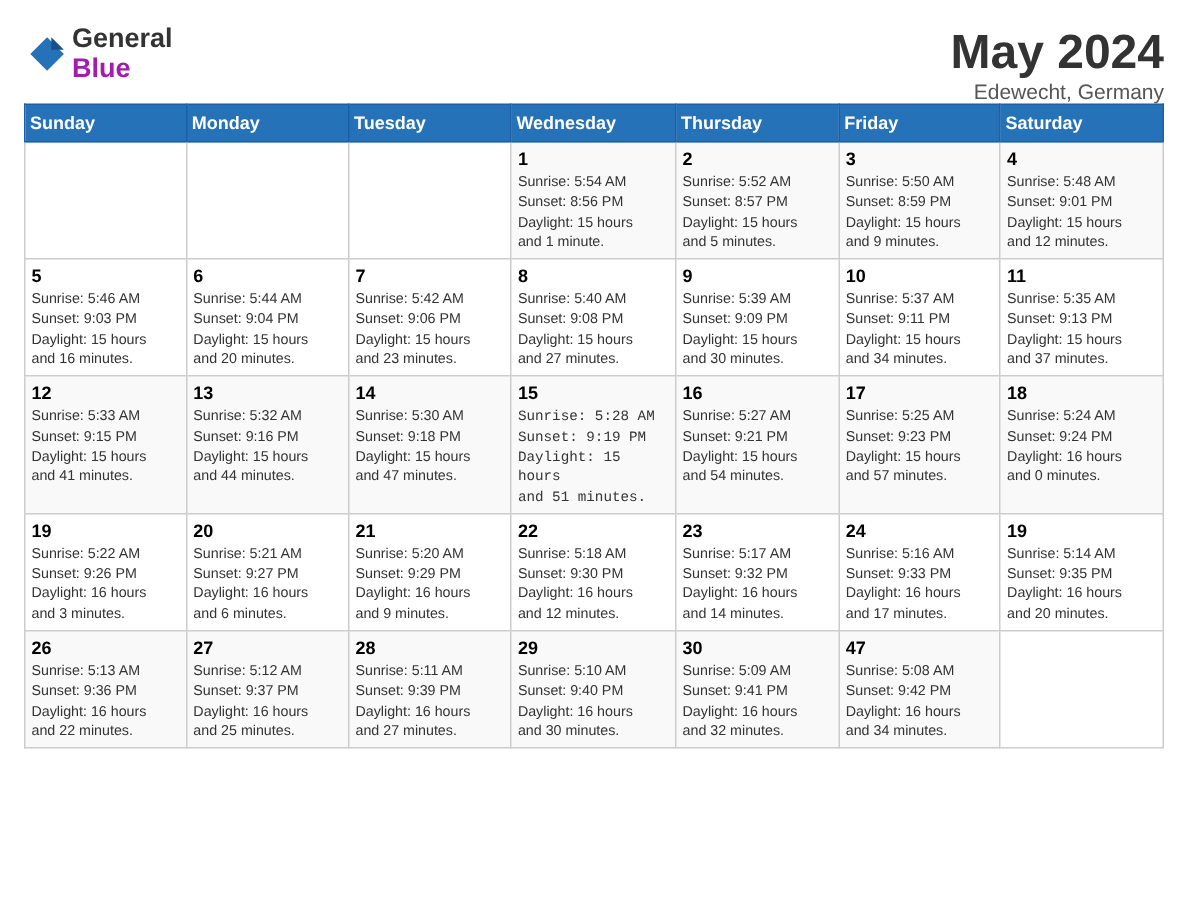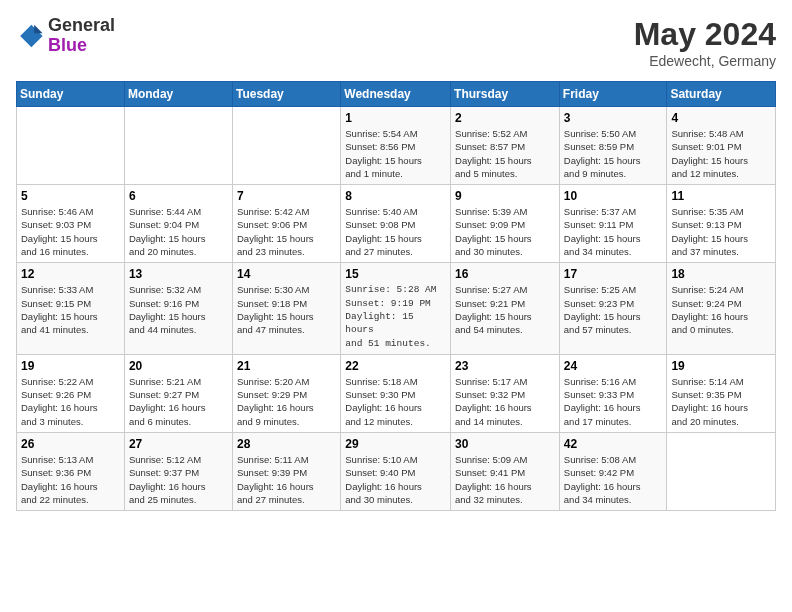--- a/index.html
+++ b/index.html
@@ -7,21 +7,20 @@
       font-family: Arial, sans-serif;
       background: #fff;
       width: 792px;
       min-height: 612px;
       padding: 16px;
     }
     .header {
       display: flex;
       justify-content: space-between;
       align-items: flex-start;
-      margin-bottom: 12px;
     }
     .logo {
       display: flex;
       align-items: center;
       gap: 4px;
     }
     .logo-text {
       font-size: 18px;
       font-weight: bold;
       line-height: 1.1;
@@ -333,21 +332,21 @@
 and 30 minutes.</div>
         </td>
         <td>
           <span class="day-number">30</span>
           <div class="day-content" style="white-space: pre-line;">Sunrise: 5:09 AM
 Sunset: 9:41 PM
 Daylight: 16 hours
 and 32 minutes.</div>
         </td>
         <td>
-          <span class="day-number">42</span>
+          <span class="day-number">47</span>
           <div class="day-content" style="white-space: pre-line;">Sunrise: 5:08 AM
 Sunset: 9:42 PM
 Daylight: 16 hours
 and 34 minutes.</div>
         </td>
         <td class="empty-cell"></td>
       </tr>
     </tbody>
 </table>
 

